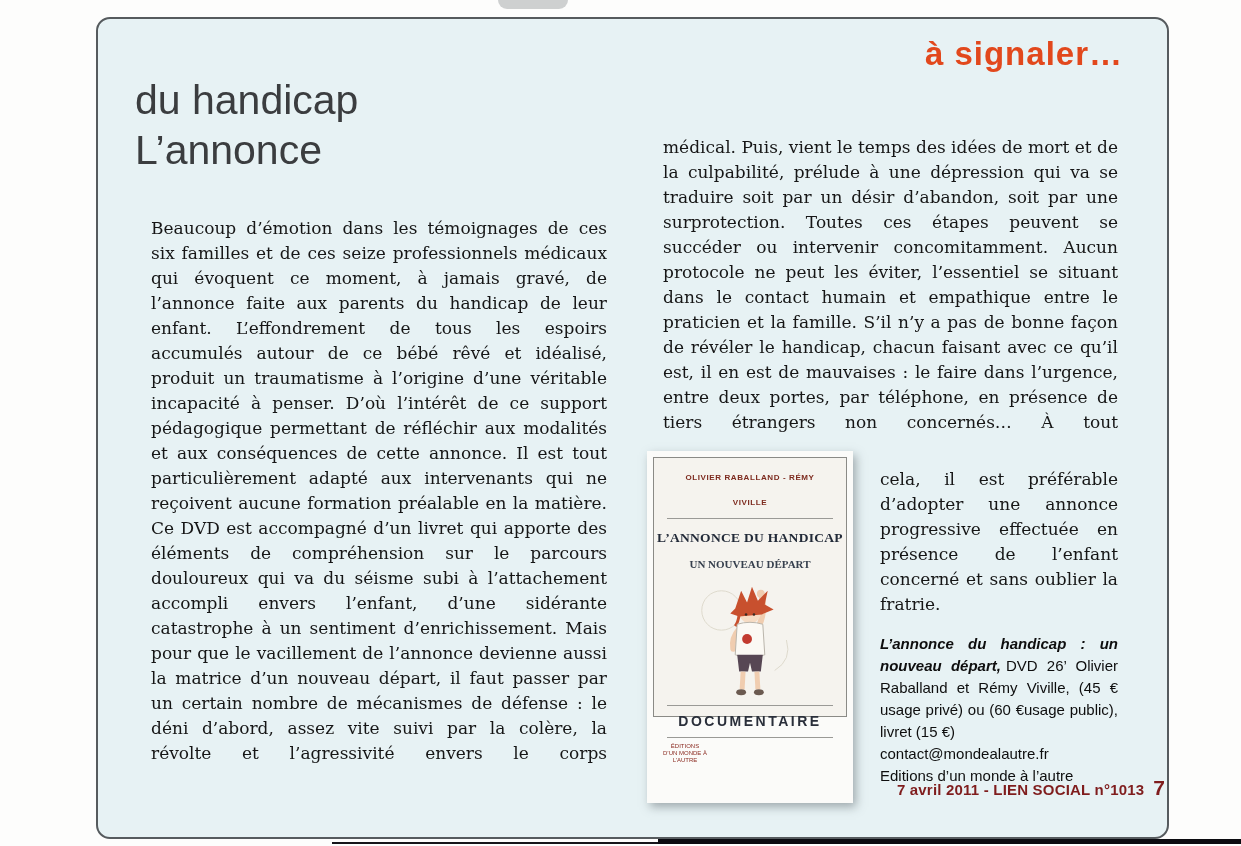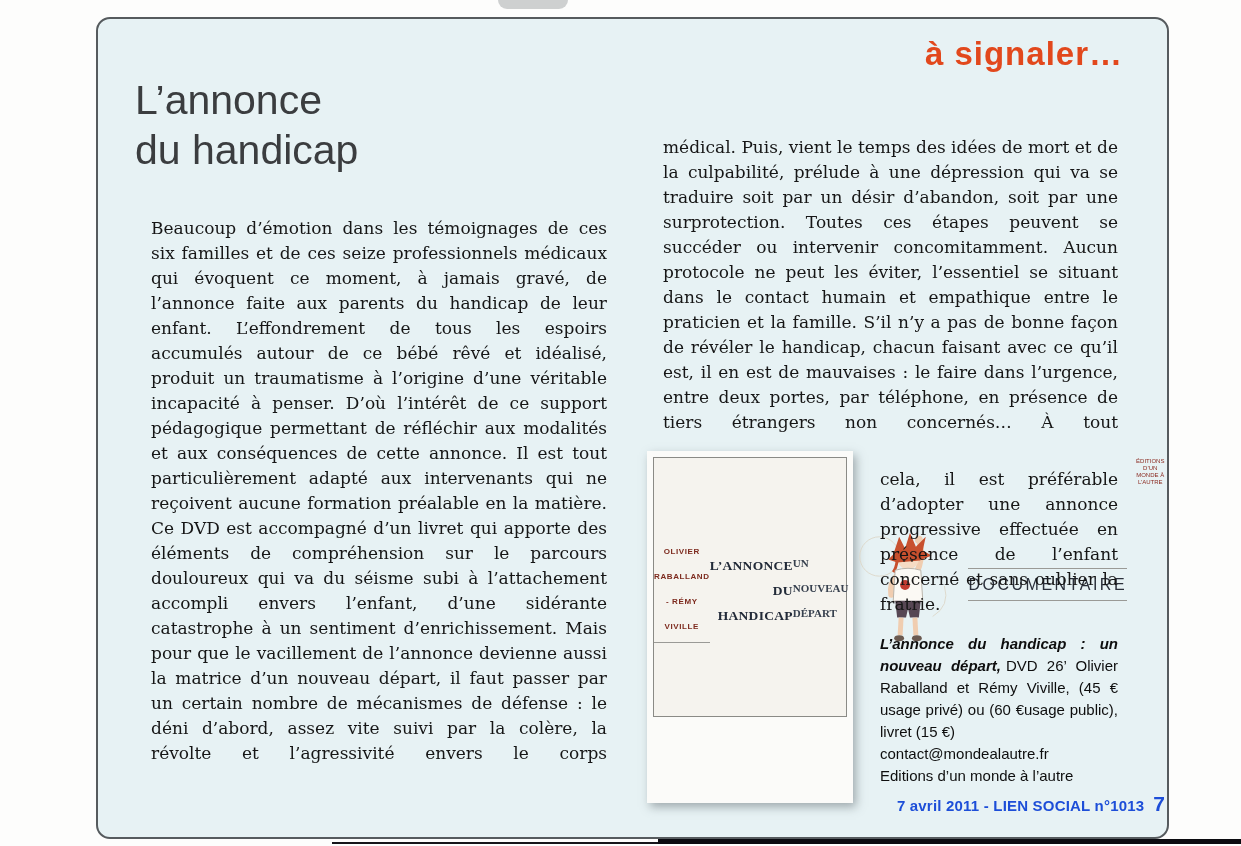--- a/index.html
+++ b/index.html
@@ -43,21 +43,21 @@
 
   
   .media-row { display:flex; margin-top:4px; }
   .dvd-photo {
     flex:0 0 auto; width:194px;
     background:#fbfbf9; padding:6px 6px 11px;
     box-shadow:3px 4px 9px rgba(90,100,105,.5);
   }
   .dvd-cover {
     border:1px solid #8a8a86; background:#f5f3ee;
-    height:258px; display:flex; align-items:center;
+    height:258px; display:flex; flex-direction:column; align-items:center;
     font-family:"Liberation Serif", serif;
   }
   .dvd-authors {
     margin-top:7px; padding-bottom:3px; width:86%;
     border-bottom:1px solid #9a9a96;
     font-family:"Liberation Sans", sans-serif;
     font-size:8px; font-weight:bold; letter-spacing:.6px;
     color:#7d2a1e; text-transform:uppercase; text-align:center;
   }
   .dvd-title {
@@ -67,21 +67,21 @@
   .dvd-subtitle {
     margin-top:2px; font-size:11px; font-weight:bold;
     color:#37404e; text-transform:uppercase;
   }
   .dvd-art { flex:1; width:100%; display:flex; align-items:center; justify-content:center; }
   .dvd-genre {
     width:86%; text-align:center;
     border-top:1px solid #9a9a96; border-bottom:1px solid #9a9a96;
     padding:3px 0; margin-bottom:5px;
     font-family:"Liberation Sans", sans-serif;
-    font-size:16px; font-weight:normal; letter-spacing:2.5px; color:#2a2f3a;
+    font-size:14px; font-weight:bold; letter-spacing:2.5px; color:#2a2f3a;
   }
   .dvd-pub {
     align-self:flex-start; margin:0 0 6px 9px;
     font-family:"Liberation Sans", sans-serif;
     font-size:6px; line-height:7px; width:44px;
     color:#8a2a20; text-transform:uppercase; text-align:center;
   }
 
   .side-col { margin-left:11px; width:270px; }
   .side-col .wrap { margin:16px; text-align:justify; }
@@ -91,43 +91,43 @@
     margin:16px 0 0 0;
     font-family:"Liberation Sans", sans-serif;
     font-size:15px; line-height:22px; color:#0e0e0e; text-align:left;
   }
   .cap-lead { font-weight:bold; font-style:italic; margin-right:5px; }
   .cap-line { display:block; }
 
   
   .footer {
     position:absolute; left:0; top:776px; width:1165px; text-align:right;
-    font-family:"Liberation Sans", sans-serif; color:#1d4ed8;margin-top:16px;
+    font-family:"Liberation Sans", sans-serif; color:#7f1d1d;
   }
   .footer-issue { font-size:15px; font-weight:bold; letter-spacing:.2px; }
   .footer-page  { font-size:21px; font-weight:bold; margin-left:9px; }
 
   
   .smudge-top {
     position:absolute; left:498px; top:0; width:70px; height:9px;
     background:rgba(130,135,138,.38); border-radius:0 0 9px 9px;
   }
   .bar1 { position:absolute; left:332px; top:842px; width:326px; height:2px; background:#15151a; }
   .bar2 { position:absolute; left:658px; top:839px; width:583px; height:5px; background:#0b0b10; }
 </style>
 </head>
 <body>
 
 <div class="panel">
 
   <div class="flag">à signaler…</div>
 
   <h1 class="title">
+    <span>du handicap</span>
     <span>L’annonce</span>
-    <span>du handicap</span>
   </h1>
 
   <div class="col col-left">
     <p class="cont">Beaucoup d’émotion dans les témoignages de ces six familles et de ces seize professionnels médicaux qui évoquent ce moment, à jamais gravé, de l’annonce faite aux parents du handicap de leur enfant. L’effondrement de tous les espoirs accumulés autour de ce bébé rêvé et idéalisé, produit un traumatisme à l’origine d’une véritable incapacité à penser. D’où l’intérêt de ce support pédagogique permettant de réfléchir aux modalités et aux conséquences de cette annonce. Il est tout particulièrement adapté aux intervenants qui ne reçoivent aucune formation préalable en la matière. Ce DVD est accompagné d’un livret qui apporte des éléments de compréhension sur le parcours douloureux qui va du séisme subi à l’attachement accompli envers l’enfant, d’une sidérante catastrophe à un sentiment d’enrichissement. Mais pour que le vacillement de l’annonce devienne aussi la matrice d’un nouveau départ, il faut passer par un certain nombre de mécanismes de défense : le déni d’abord, assez vite suivi par la colère, la révolte et l’agressivité envers le corps</p>
   </div>
 
   <div class="col col-right">
     <p class="cont">médical. Puis, vient le temps des idées de mort et de la culpabilité, prélude à une dépression qui va se traduire soit par un désir d’abandon, soit par une surprotection. Toutes ces étapes peuvent se succéder ou intervenir concomitamment. Aucun protocole ne peut les éviter, l’essentiel se situant dans le contact humain et empathique entre le praticien et la famille. S’il n’y a pas de bonne façon de révéler le handicap, chacun faisant avec ce qu’il est, il en est de mauvaises : le faire dans l’urgence, entre deux portes, par téléphone, en présence de tiers étrangers non concernés… À tout</p>
 
     <div class="media-row">

